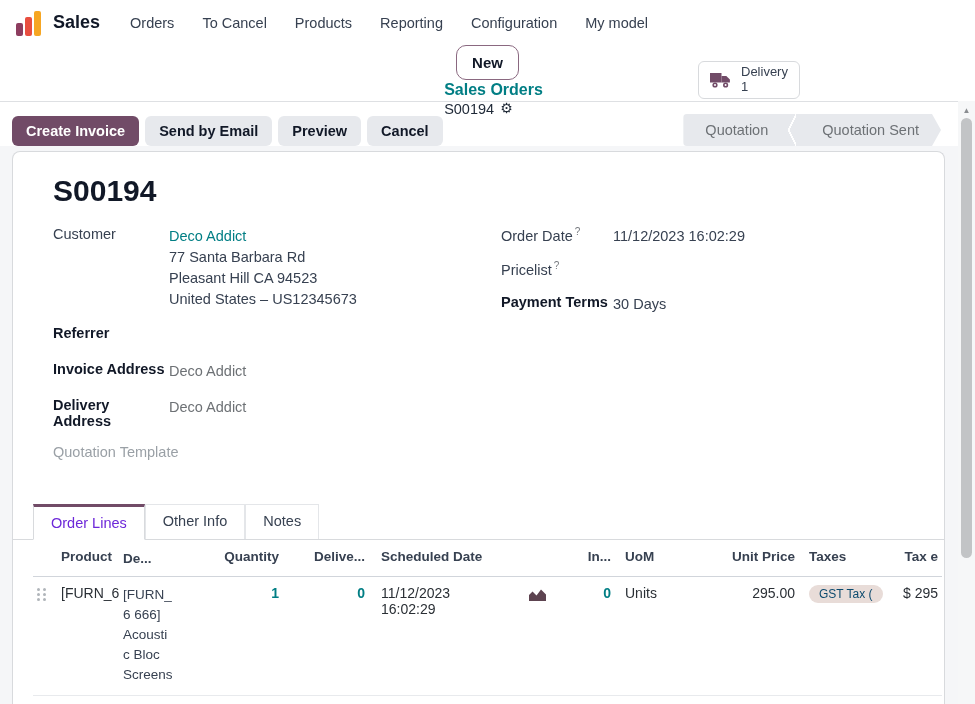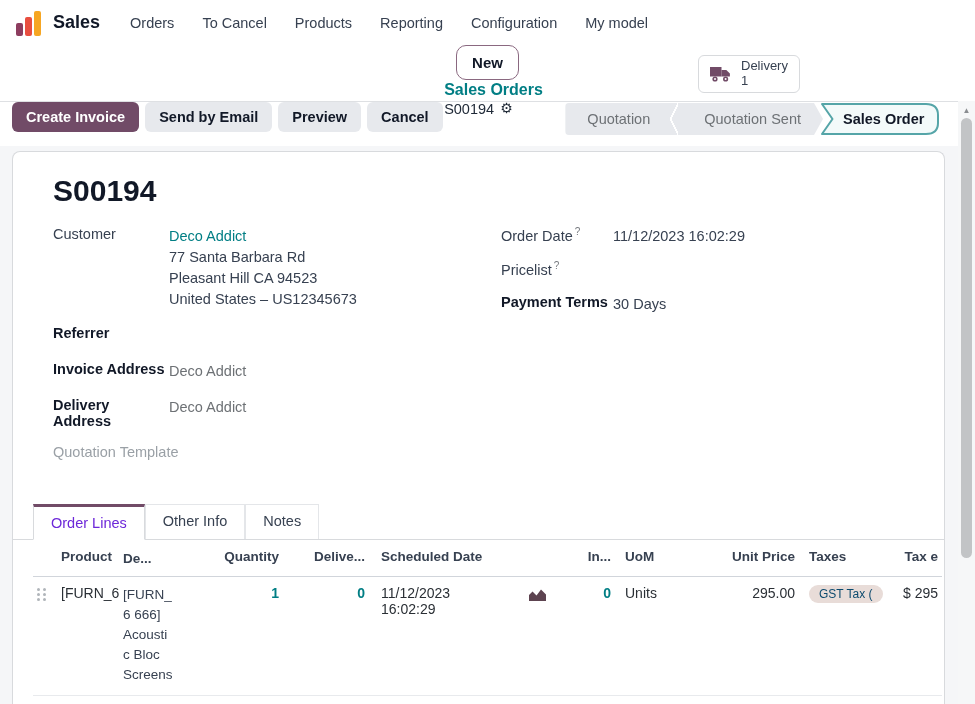--- a/index.html
+++ b/index.html
@@ -24,30 +24,30 @@
   .btn-new {
     border:1px solid #8a6880; background:#fff; color:#111827;
     font-size:15px; font-weight:600; padding:8px 15px; border-radius:10px; cursor:pointer;
     font-family:"Liberation Sans", sans-serif;
   }
   .breadcrumb { margin-left:12px; display:flex; flex-direction:column; justify-content:center; line-height:1.25; }
   .bc-parent { color:#017e84; font-weight:700; font-size:16px; cursor:pointer; }
   .bc-current { color:#1f2937; font-size:14.5px; display:flex; align-items:center; gap:6px; }
   .gear { font-size:14px; color:#1f2937; cursor:pointer; }
   .smart-btn {
-    position:absolute; left:698px; top:10px; width:102px;
+    position:absolute; left:698px; top:16px; width:102px;
     border:1px solid #d8dadd; border-radius:6px; background:#fff;
     display:flex; align-items:center; gap:8px; padding:3px 10px; cursor:pointer;
   }
   .smart-txt { display:flex; flex-direction:column; line-height:1.15; }
   .smart-label { font-size:13px; color:#374151; }
   .smart-count { font-size:13px; color:#374151; }
   .hr-line { height:1px; background:#dee0e3; }
   
-  .action-row { height:44px; display:flex; align-items:flex-start; justify-content:space-between; padding:0 34px 0 12px; background:#fff; }
+  .action-row { height:44px; display:flex; align-items:flex-end; justify-content:space-between; padding:0 34px 0 12px; background:#fff; }
   .action-left { display:flex; gap:6px; }
   .btn { font-family:"Liberation Sans", sans-serif; font-size:14.5px; font-weight:600;
          border:none; border-radius:6px; padding:7px 14px; cursor:pointer; }
   .btn-primary { background:#714b67; color:#fff; }
   .btn-sec { background:#e7e9ed; color:#111827; }
   
   .statusbar { display:flex; align-items:center; }
   .stage-group { display:flex; align-items:center; height:32px; background:#e7e9ed;
     border-radius:4px 0 0 4px;
     clip-path:polygon(0 0, calc(100% - 9px) 0, 100% 50%, calc(100% - 9px) 100%, 0 100%); }
@@ -168,26 +168,20 @@
     <button class="btn btn-sec">Send by Email</button>
     <button class="btn btn-sec">Preview</button>
     <button class="btn btn-sec">Cancel</button>
   </div>
   <div class="statusbar">
     <div class="stage-group">
       <span class="stage">Quotation</span>
       <span class="stage-sep"></span>
       <span class="stage">Quotation Sent</span>
     </div>
-    <div class="stage-active">
-      <svg width="122" height="34" viewBox="0 0 122 34">
-        <path d="M3 2 H107 Q119 2 119 13 V21 Q119 32 107 32 H3 L13.5 17 Z" fill="#f3fafa" stroke="#55a5a8" stroke-width="2" stroke-linejoin="round"></path>
-      </svg>
-      <span class="lbl">Sales Order</span>
-    </div>
   </div>
 </div>
 
 <div class="content">
   <div class="card">
 
     <div class="sheet-title">S00194</div>
 
     <div class="fields">
 

